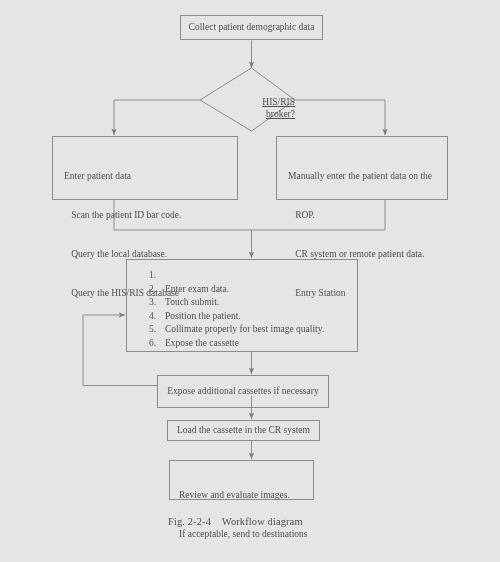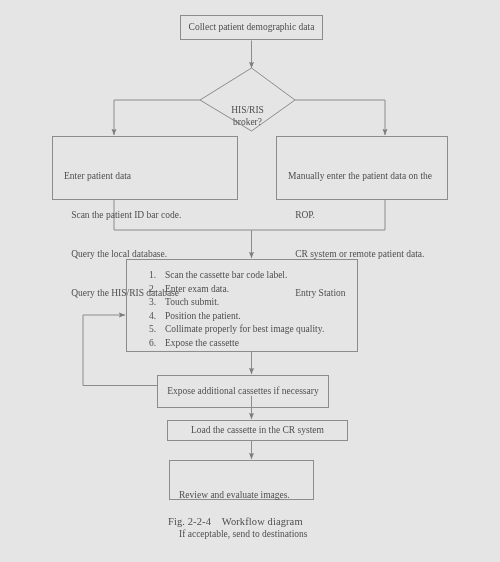--- a/index.html
+++ b/index.html
@@ -41,32 +41,33 @@
   }
   .node.padded {
     padding: 7px 0 0 11px;
   }
   .diamond-wrap {
     position: absolute;
   }
   .diamond-label {
     position: absolute;
     left: 0;
-    top: 16px;
+    top: 8px;
     width: 100%;
     height: 100%;
     display: flex;
     flex-direction: column;
-    align-items: center;
+    align-items: flex-end;
     justify-content: center;
     font-size: 9.5px;
     line-height: 12px;
     color: #4f4f4f;
     text-align: center;
     white-space: pre;
+    text-decoration: underline;
   }
   .steps {
     position: absolute;
     box-sizing: border-box;
     border: 1px solid #8c8c8c;
     padding: 9px 0 0 22px;
     font-size: 9.5px;
     line-height: 13.6px;
     color: #4f4f4f;
   }
@@ -145,21 +146,20 @@
   <div class="node padded" style="left:276px; top:136px; width:172px; height:64px;">
     <span class="linebreak-line">Manually enter the patient data on the</span>
     <span class="linebreak-line">   ROP.</span>
     <span class="linebreak-line">   CR system or remote patient data.</span>
     <span class="linebreak-line">   Entry Station</span>
   </div>
 
   <div class="steps" style="left:126px; top:259px; width:232px; height:93px;">
     <div class="step-row">
       <span class="step-num">1.</span>
-      <span>Scan the cassette bar code label.</span>
     </div>
     <div class="step-row">
       <span class="step-num">2.</span>
       <span>Enter exam data.</span>
     </div>
     <div class="step-row">
       <span class="step-num">3.</span>
       <span>Touch submit.</span>
     </div>
     <div class="step-row">
@@ -173,21 +173,21 @@
     <div class="step-row">
       <span class="step-num">6.</span>
       <span>Expose the cassette</span>
     </div>
   </div>
 
   <div class="node center" style="left:157px; top:375px; width:172px; height:33px;">
     <span>Expose additional cassettes if necessary</span>
   </div>
 
-  <div class="node center" style="left:167px; top:420px; width:181px; height:21px;">
+  <div class="node center" style="left:167px; top:420px; width:153px; height:21px;">
     <span>Load the cassette in the CR system</span>
   </div>
 
   <div class="node padded" style="left:169px; top:460px; width:145px; height:40px; padding-left:9px; padding-top:2px;">
     <span class="linebreak-line">Review and evaluate images.</span>
     <span class="linebreak-line">If acceptable, send to destinations</span>
     
   </div>
 
   <div class="caption" style="left:168px; top:516px;">Fig. 2-2-4    Workflow diagram</div>

